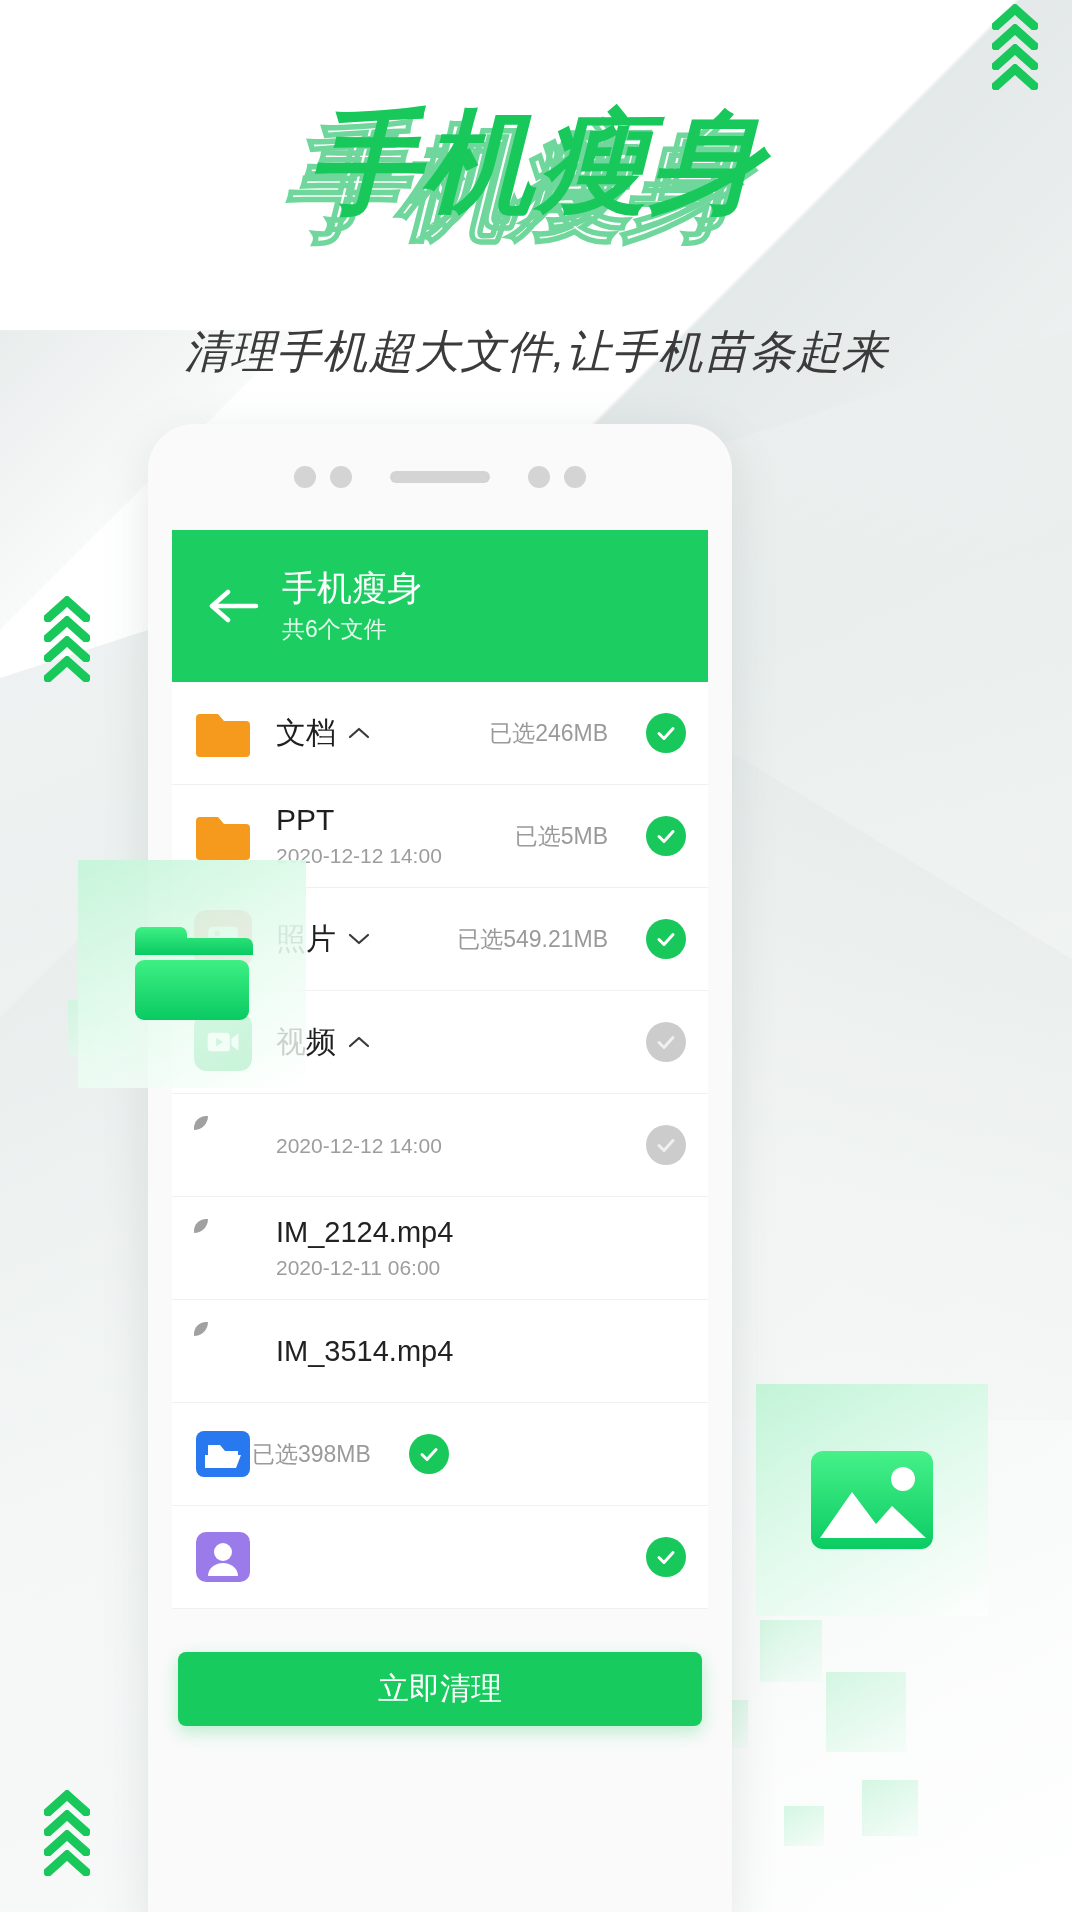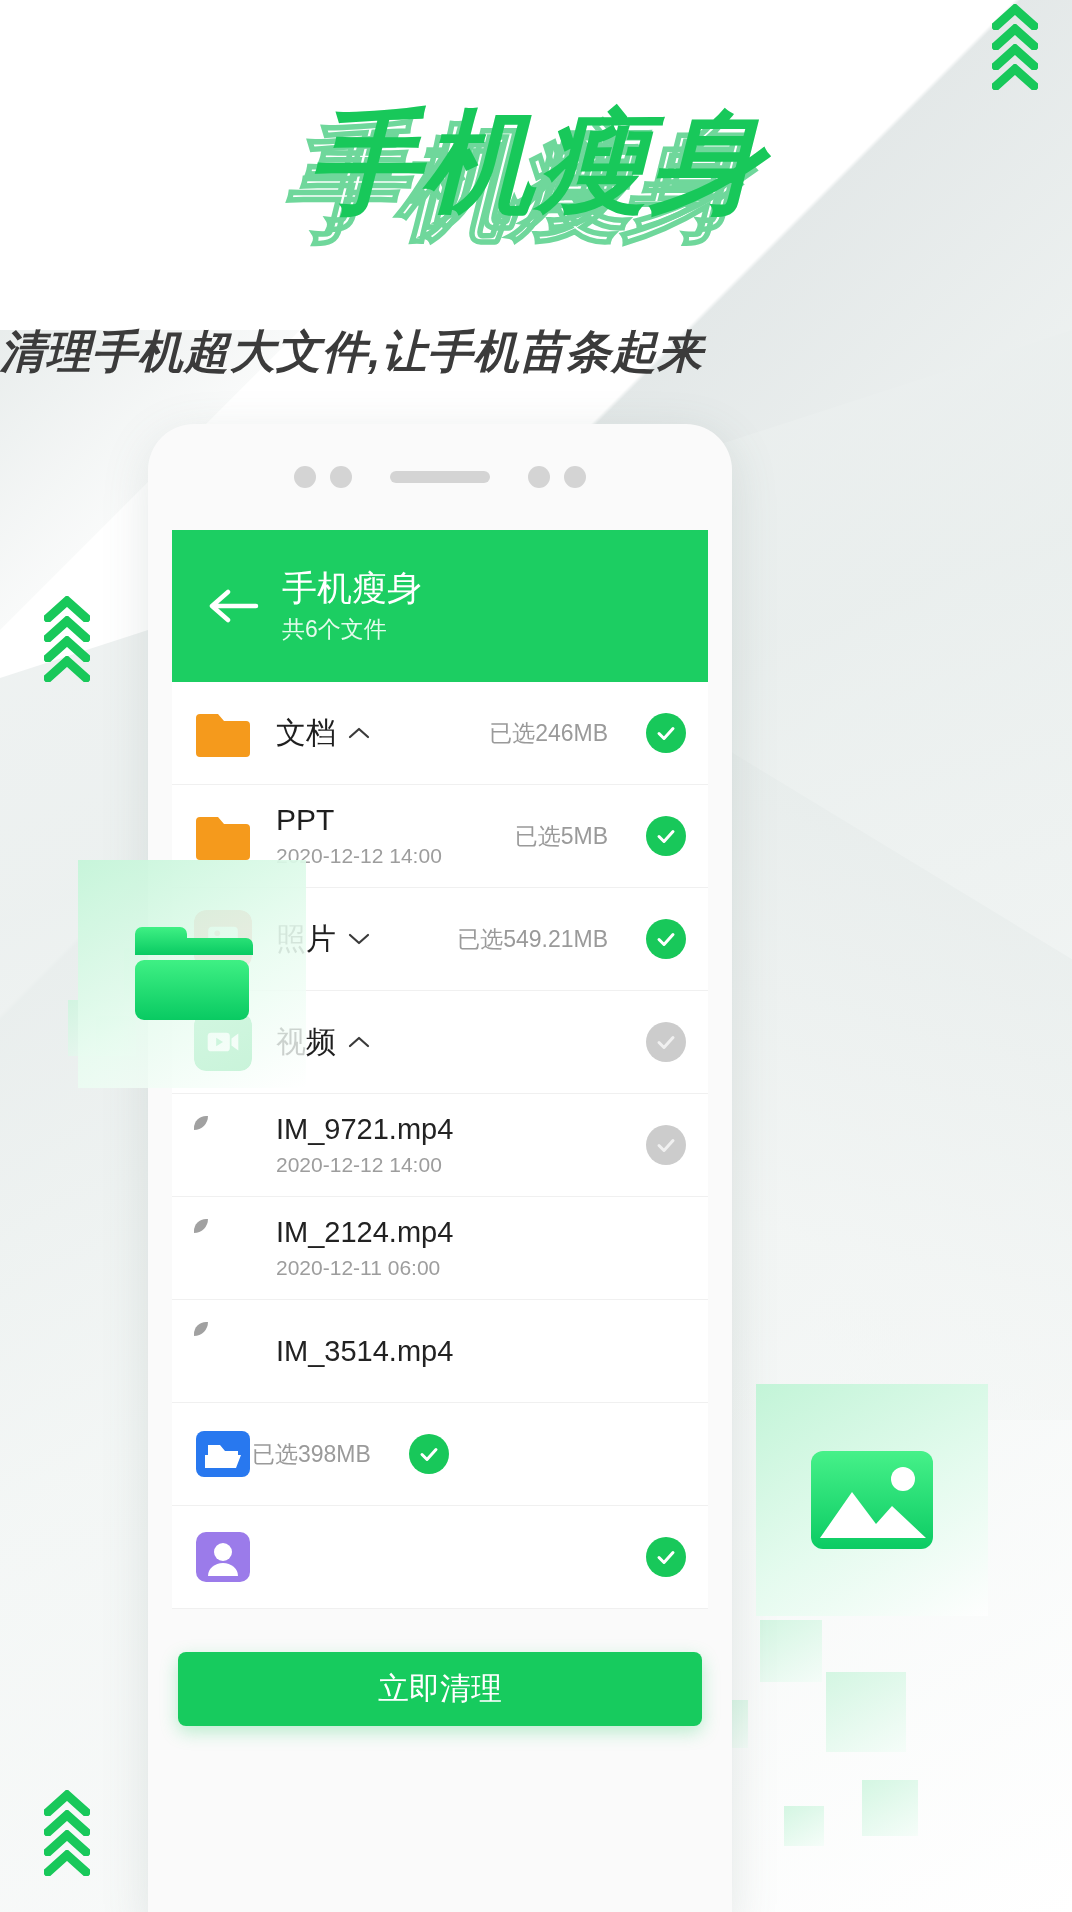--- a/index.html
+++ b/index.html
@@ -70,22 +70,23 @@
     position: absolute; left: 0; top: 0;
     color: transparent;
     -webkit-text-stroke: 2px #6fd79b;
   }
   .hero-title.ghost.g1 { transform: translate(-14px, 14px); }
   .hero-title.ghost.g2 { transform: translate(-28px, 28px); }
   .hero-title.main { position: relative; z-index: 3; }
 
   .hero-sub {
     position: absolute; left: 0; top: 322px; width: 1072px;
+    text-align: center;
     font-size: 45px;
-    font-weight: 700;
+    font-weight: 400;
     font-style: italic;
     color: #3b3b3b;
     letter-spacing: 1px;
     white-space: nowrap;
   }
 
   
   .phone {
     position: absolute; left: 148px; top: 424px;
     width: 584px; height: 1500px;
@@ -425,23 +426,20 @@
               <path d="M5 12.5 L10 17.5 L19 7.5" fill="none" stroke="#f0f0f0" stroke-width="3" stroke-linecap="round" stroke-linejoin="round"></path>
             </svg>
           </span>
       </div>
 
       <div class="row nested">
         <span class="row-icon">
           <span class="thumb th1"><span class="play"></span></span>
         </span>
         <span class="row-main">
-          <span class="row-title-line">
-            <span class="row-title small">IM_9721.mp4</span>
-          </span>
           <span class="row-date" style="display:block">2020-12-12 14:00</span>
         </span>
         <span class="row-size"></span>
         <span class="check off">
             <svg viewBox="0 0 24 24">
               <path d="M5 12.5 L10 17.5 L19 7.5" fill="none" stroke="#f0f0f0" stroke-width="3" stroke-linecap="round" stroke-linejoin="round"></path>
             </svg>
           </span>
       </div>
 

